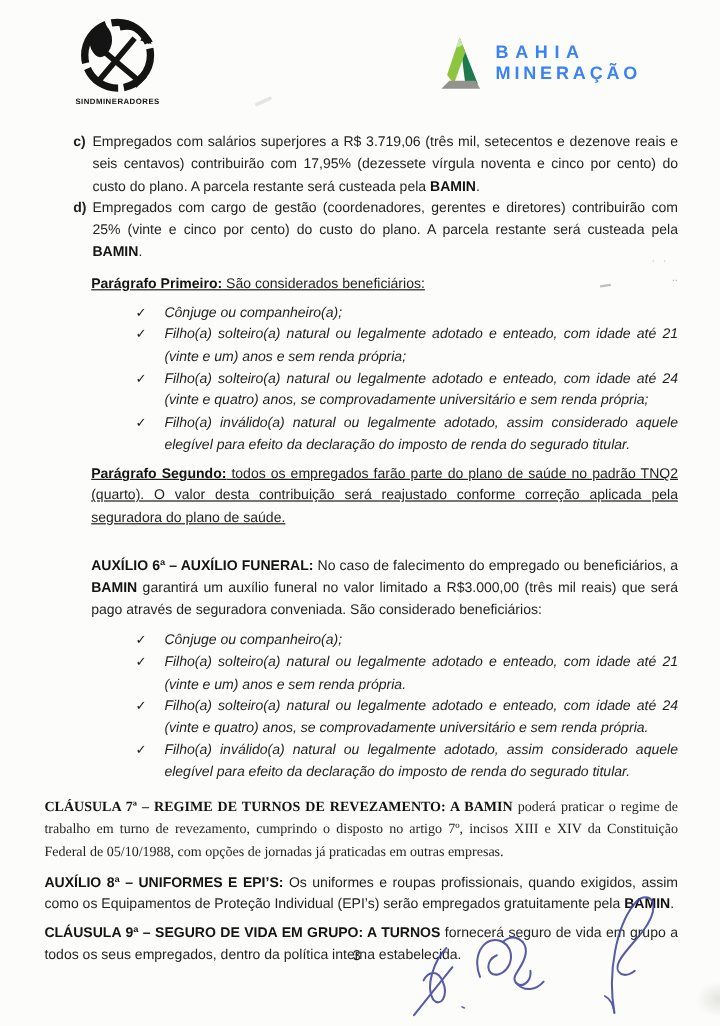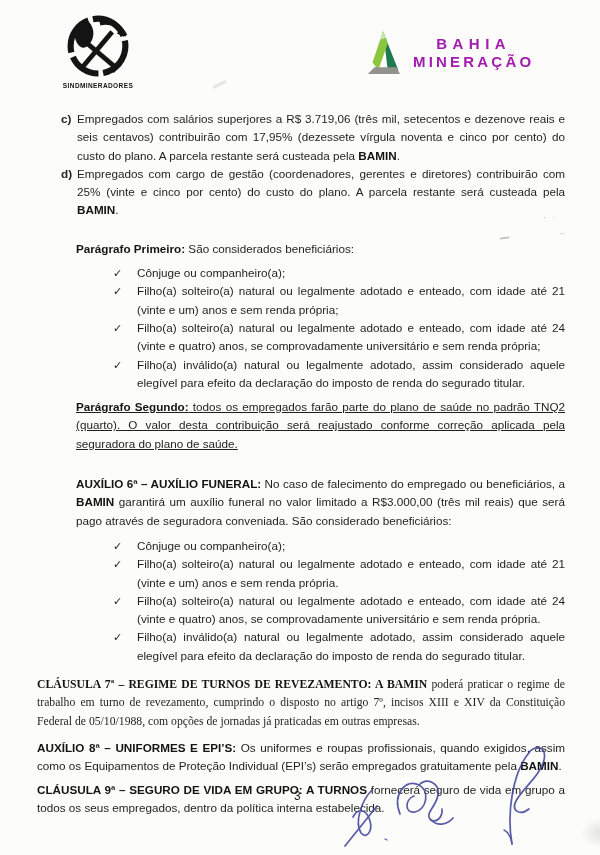--- a/index.html
+++ b/index.html
@@ -18,26 +18,26 @@
   .bamin-word{line-height:1.18;font-weight:bold;}
   .bamin-l1{font-size:15px;letter-spacing:5.5px;}
   .bamin-l2{font-size:15px;letter-spacing:3.2px;}
   
   .content{position:absolute;left:37px;top:110px;width:528px;font-size:11.7px;line-height:18.3px;text-align:justify;color:#1f1f1f;}
   .b{font-weight:bold;color:#141414;}
   .cd-row{display:flex;margin-left:24px;}
   .cd-label{width:16px;flex-shrink:0;font-weight:bold;}
   .cd-text{flex:1;}
   .par{margin-left:39px;}
-  .par-prim{margin-top:20px;}
+  .par-prim{margin-top:8px;text-decoration:underline;}
   .bullets{margin-left:76px;margin-top:6px;}
   .bullets-2{margin-top:7px;}
   .brow{display:flex;}
   .bcheck{width:24px;flex-shrink:0;font-size:11px;color:#1b1b1b;}
-  .btext{flex:1;}
+  .btext{flex:1;font-style:italic;}
   .par-seg{margin-top:6px;text-decoration:underline;}
   .cl6{margin-top:22px;}
   .cl7{margin-top:11px;font-family:Liberation Serif, serif;}
   .cl8{margin-top:8px;}
   .cl9{margin-top:5px;}
   
   .page-num{position:absolute;left:294px;top:789px;font-size:12px;color:#1f1f1f;}
   .sigs{position:absolute;left:330px;top:738px;}
   
   .art{position:absolute;background:#8d8d86;opacity:.55;}
@@ -71,21 +71,21 @@
       <div class="sind-caption">SINDMINERADORES</div>
     </div>
 
     <div class="bamin-logo">
       <svg width="38" height="50" viewBox="0 0 40 52">
         <polygon points="20,3 36,44 25,44" fill="#1c7a4e"></polygon>
         <polygon points="20,3 9,36 15,44 25,16" fill="#8cc63f"></polygon>
         <polygon points="4,48 38,48 34,41 11,41" fill="#93938e"></polygon>
         <polygon points="20,3 23,10 17,12" fill="#c9e6b0"></polygon>
       </svg>
-      <div class="bamin-word" style="color:#a21caf;text-align:center;">
+      <div class="bamin-word" style="color:#3b82f6;">
         <div class="bamin-l1">BAHIA</div>
         <div class="bamin-l2">MINERAÇÃO</div>
       </div>
     </div>
   </div>
 
   <div class="content">
 
     <div class="cd-row">
       <div class="cd-label">c)</div>

